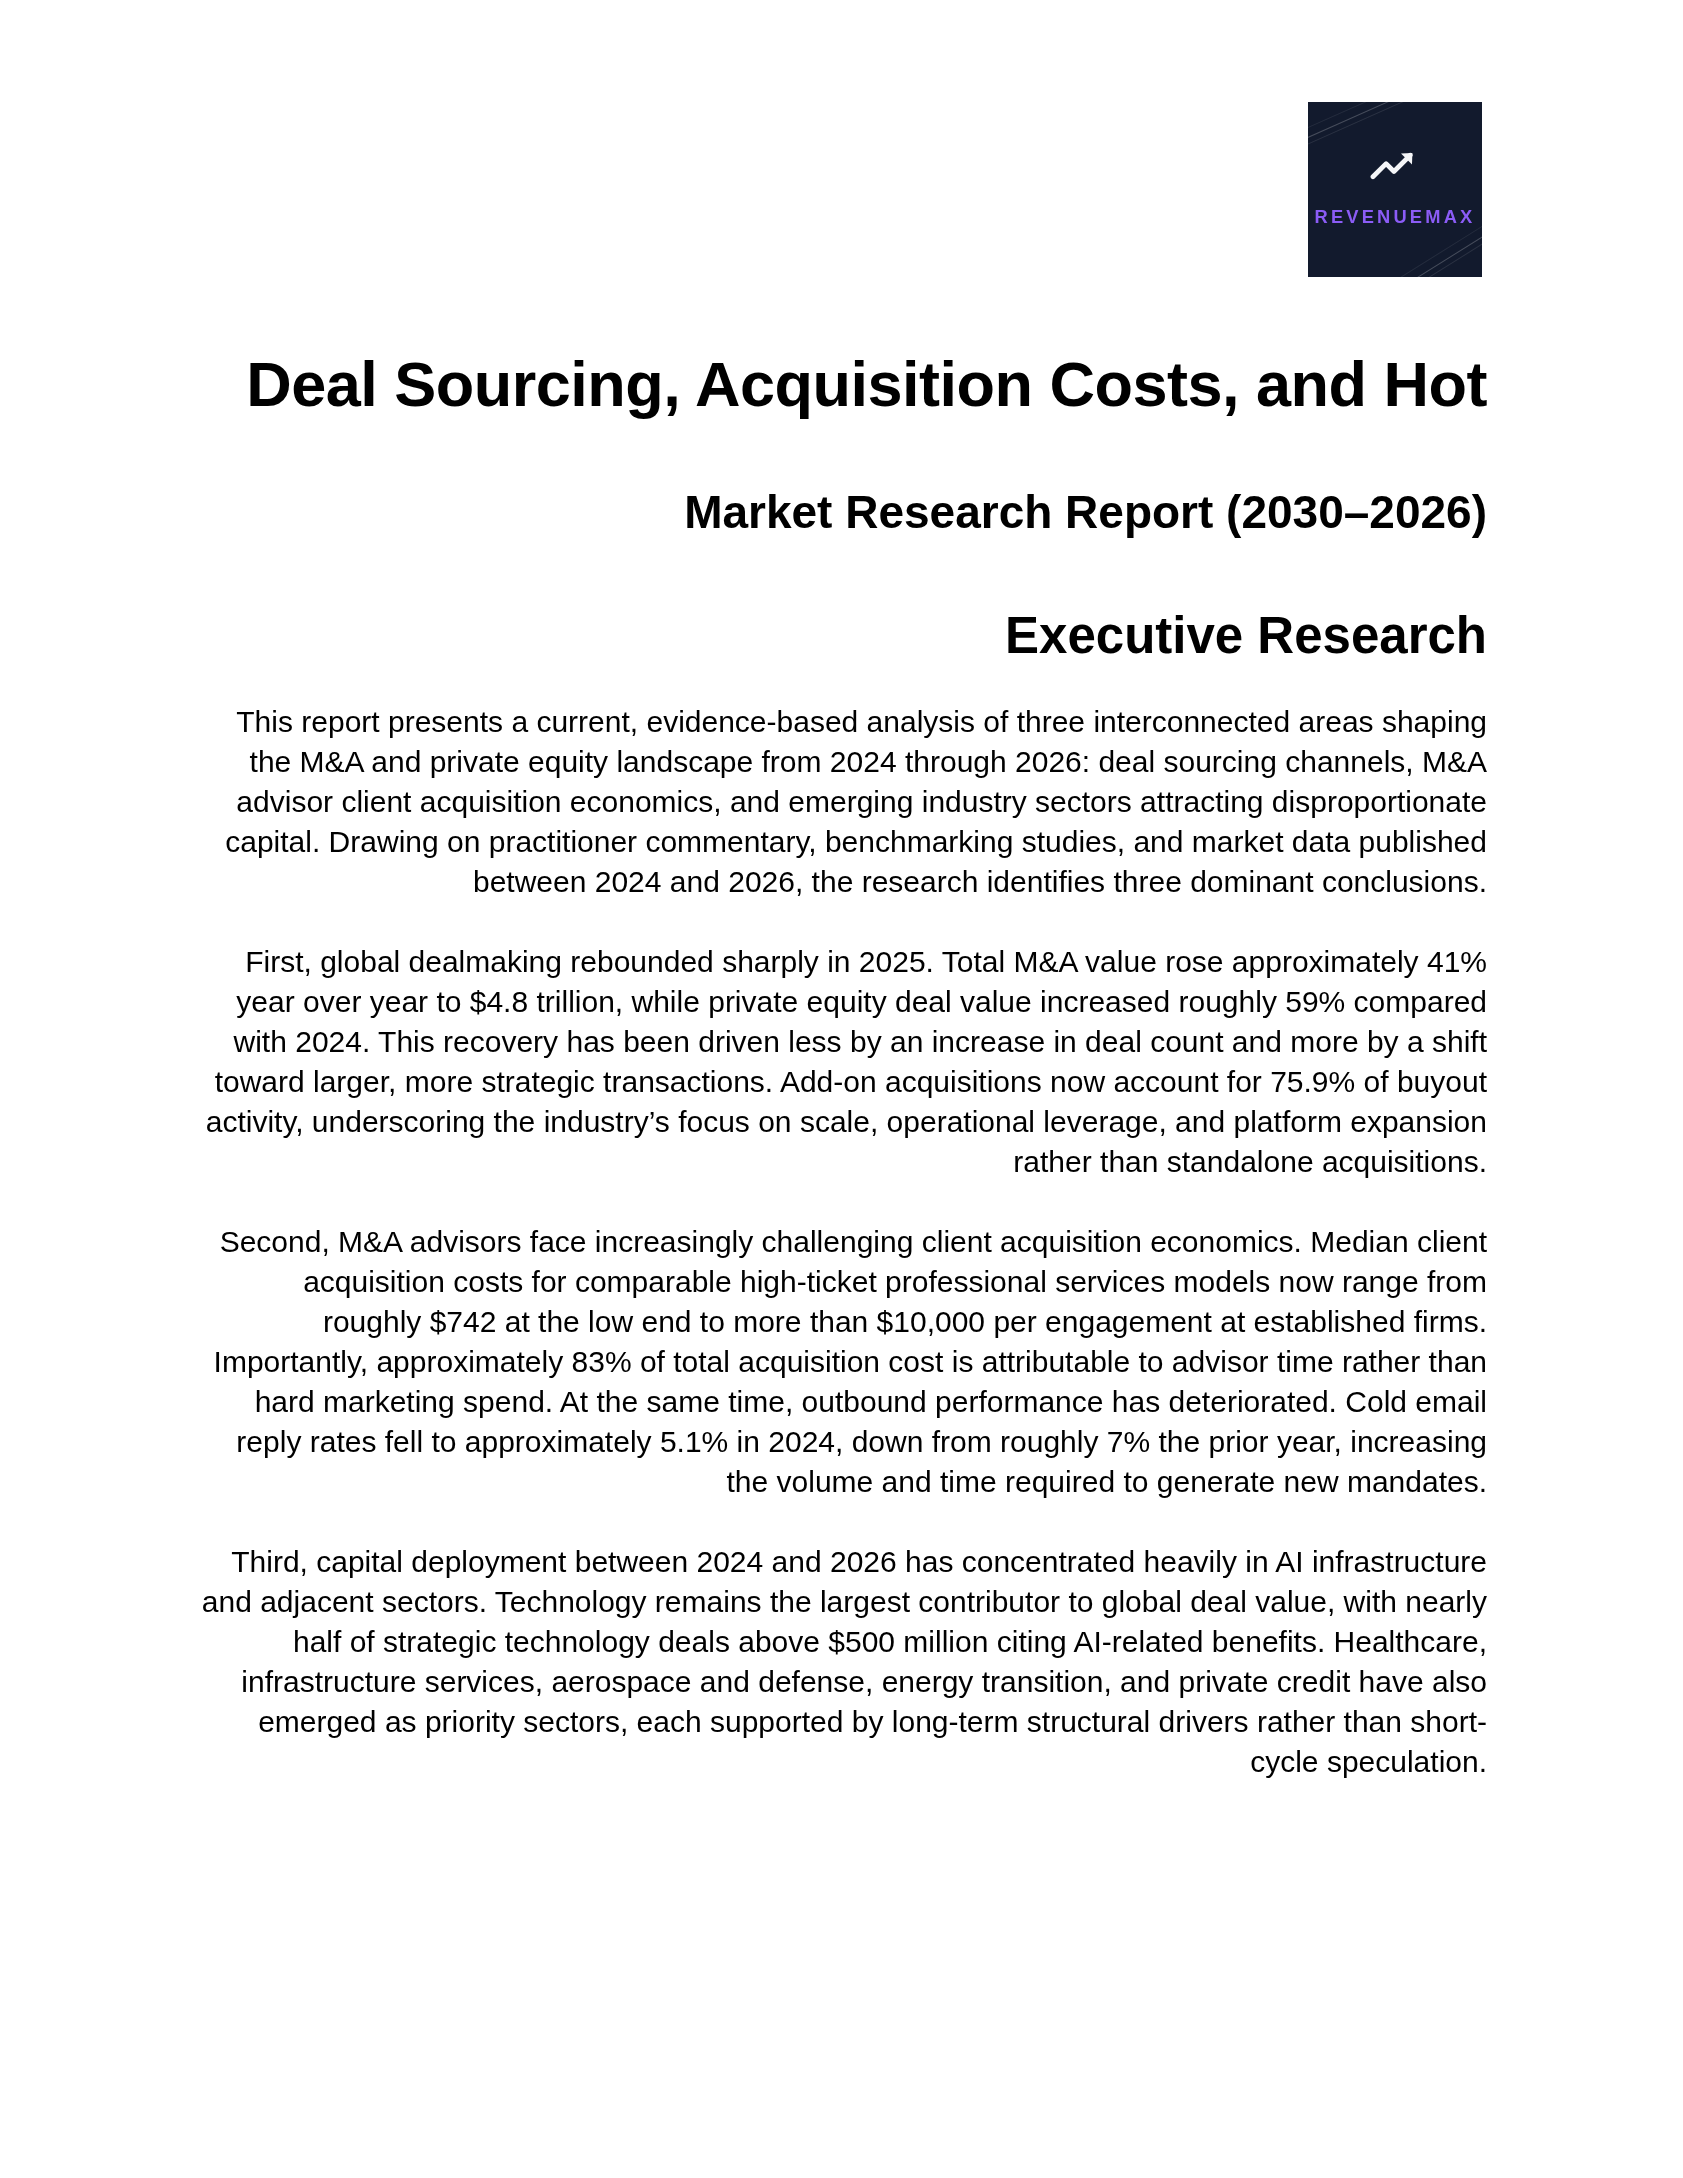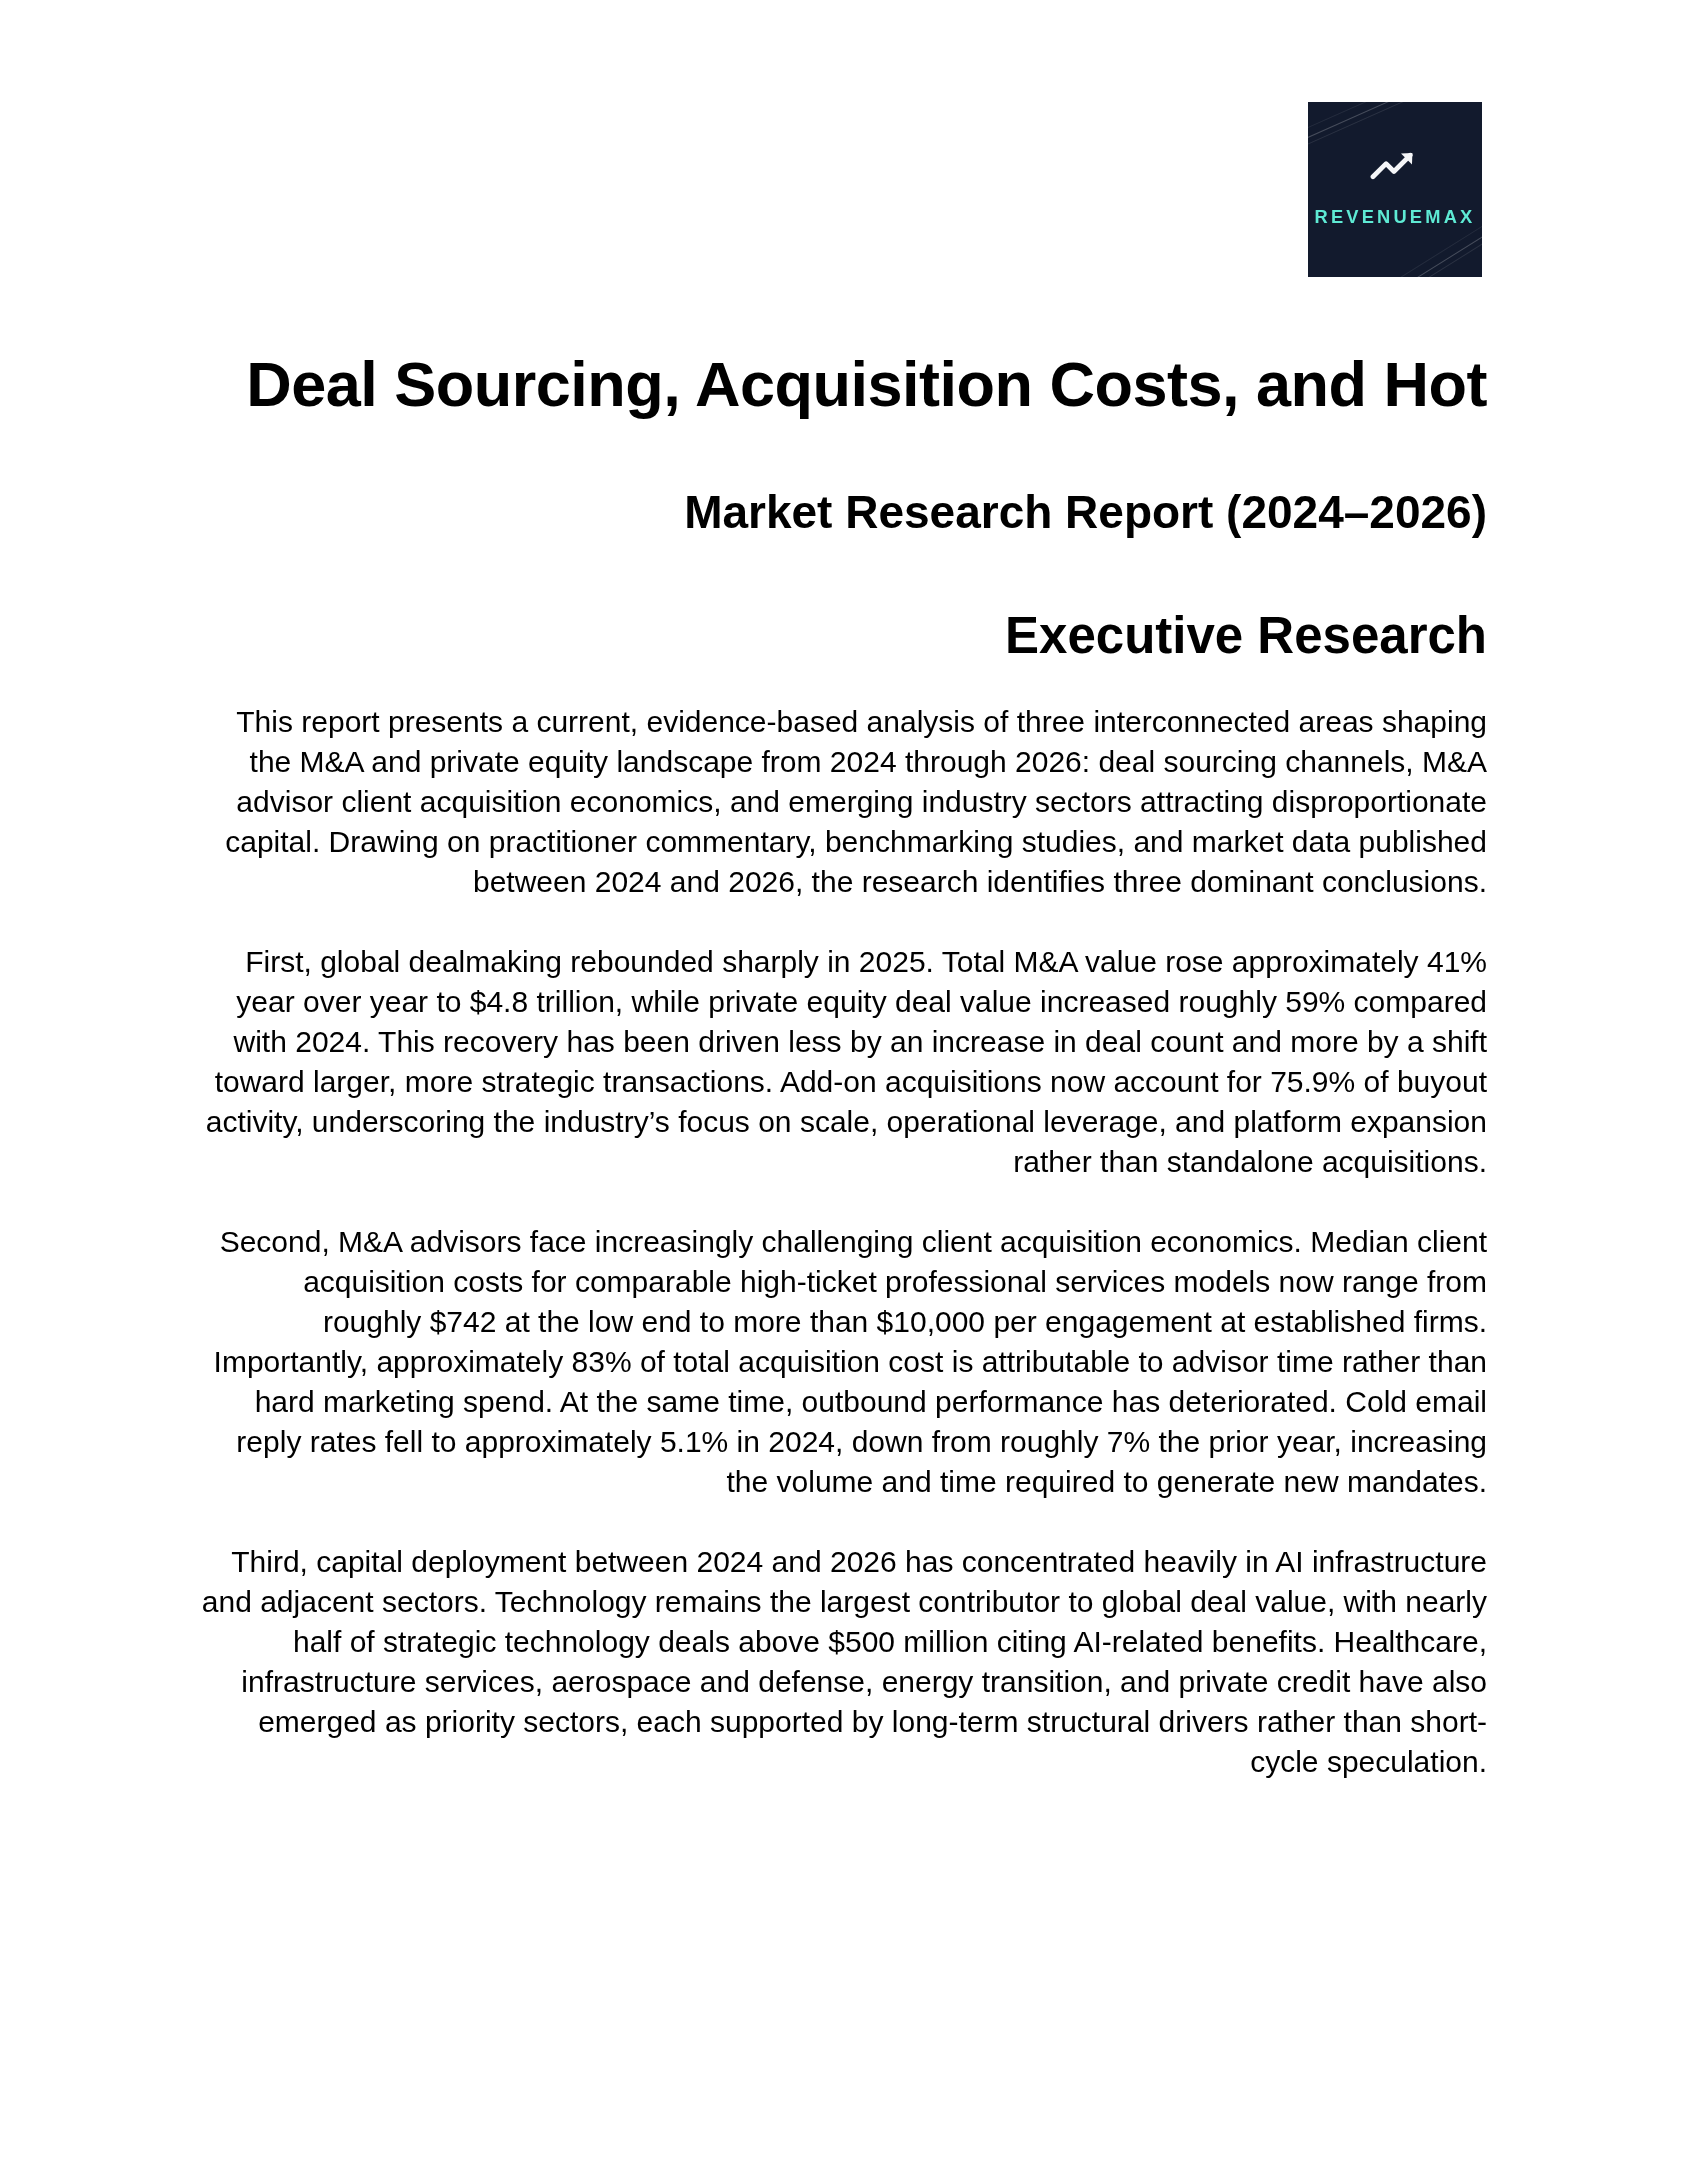--- a/index.html
+++ b/index.html
@@ -38,21 +38,21 @@
     width: 218px;
     height: 1px;
     background: rgba(255,255,255,0.22);
     box-shadow: 0 6px 0 rgba(255,255,255,0.10), 0 -9px 0 rgba(255,255,255,0.08);
   }
   .logo::before { top: 26px; left: -89px; transform: rotate(-24deg); }
   .logo::after  { bottom: 30px; right: -94px; transform: rotate(-32deg); }
   .logo-arrow { margin-top: -6px; }
   .logo-brand {
     margin-top: 20px;
-    color: #5eead4;
+    color: #8b5cf6;
     font-size: 18.3px;
     font-weight: 600;
     letter-spacing: 3.2px;
     white-space: nowrap;
   }
   
   .content {
     position: absolute;
     left: 198px;
     width: 1289px;
@@ -99,21 +99,21 @@
     </svg>
     <div class="logo-brand">REVENUEMAX</div>
   </div>
 
   <div class="content">
 
     <h1 class="doc-title">
       <span>Deal Sourcing, Acquisition Costs, and Hot</span>
     </h1>
 
-    <h2 class="doc-subtitle">Market Research Report (2024–2026)</h2>
+    <h2 class="doc-subtitle">Market Research Report (2030–2026)</h2>
 
     <h2 class="section-heading">Executive Research</h2>
 
     <div class="paragraphs">
       <p class="para">This report presents a current, evidence-based analysis of three interconnected areas shaping the M&amp;A and private equity landscape from 2024 through 2026: deal sourcing channels, M&amp;A advisor client acquisition economics, and emerging industry sectors attracting disproportionate capital. Drawing on practitioner commentary, benchmarking studies, and market data published between 2024 and 2026, the research identifies three dominant conclusions.</p>
       <p class="para">First, global dealmaking rebounded sharply in 2025. Total M&amp;A value rose approximately 41% year over year to $4.8 trillion, while private equity deal value increased roughly 59% compared with 2024. This recovery has been driven less by an increase in deal count and more by a shift toward larger, more strategic transactions. Add-on acquisitions now account for 75.9% of buyout activity, underscoring the industry’s focus on scale, operational leverage, and platform expansion rather than standalone acquisitions.</p>
       <p class="para">Second, M&amp;A advisors face increasingly challenging client acquisition economics. Median client acquisition costs for comparable high-ticket professional services models now range from roughly $742 at the low end to more than $10,000 per engagement at established firms. Importantly, approximately 83% of total acquisition cost is attributable to advisor time rather than hard marketing spend. At the same time, outbound performance has deteriorated. Cold email reply rates fell to approximately 5.1% in 2024, down from roughly 7% the prior year, increasing the volume and time required to generate new mandates.</p>
       <p class="para">Third, capital deployment between 2024 and 2026 has concentrated heavily in AI infrastructure and adjacent sectors. Technology remains the largest contributor to global deal value, with nearly half of strategic technology deals above $500 million citing AI-related benefits. Healthcare, infrastructure services, aerospace and defense, energy transition, and private credit have also emerged as priority sectors, each supported by long-term structural drivers rather than short-cycle speculation.</p>
     </div>
 

